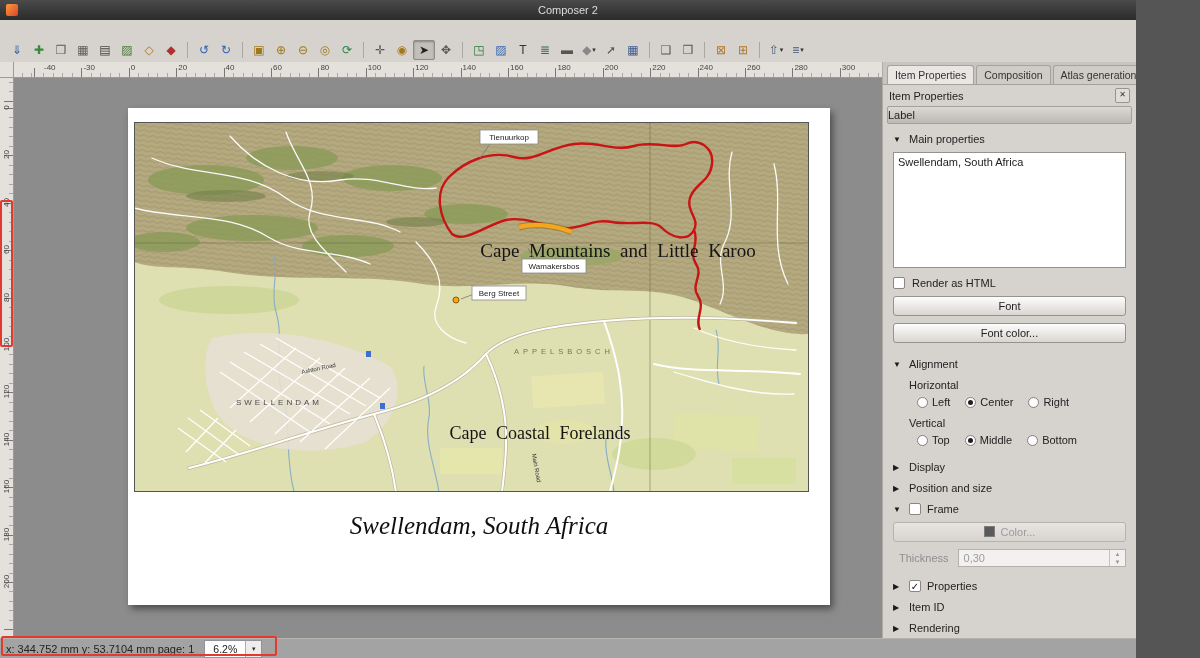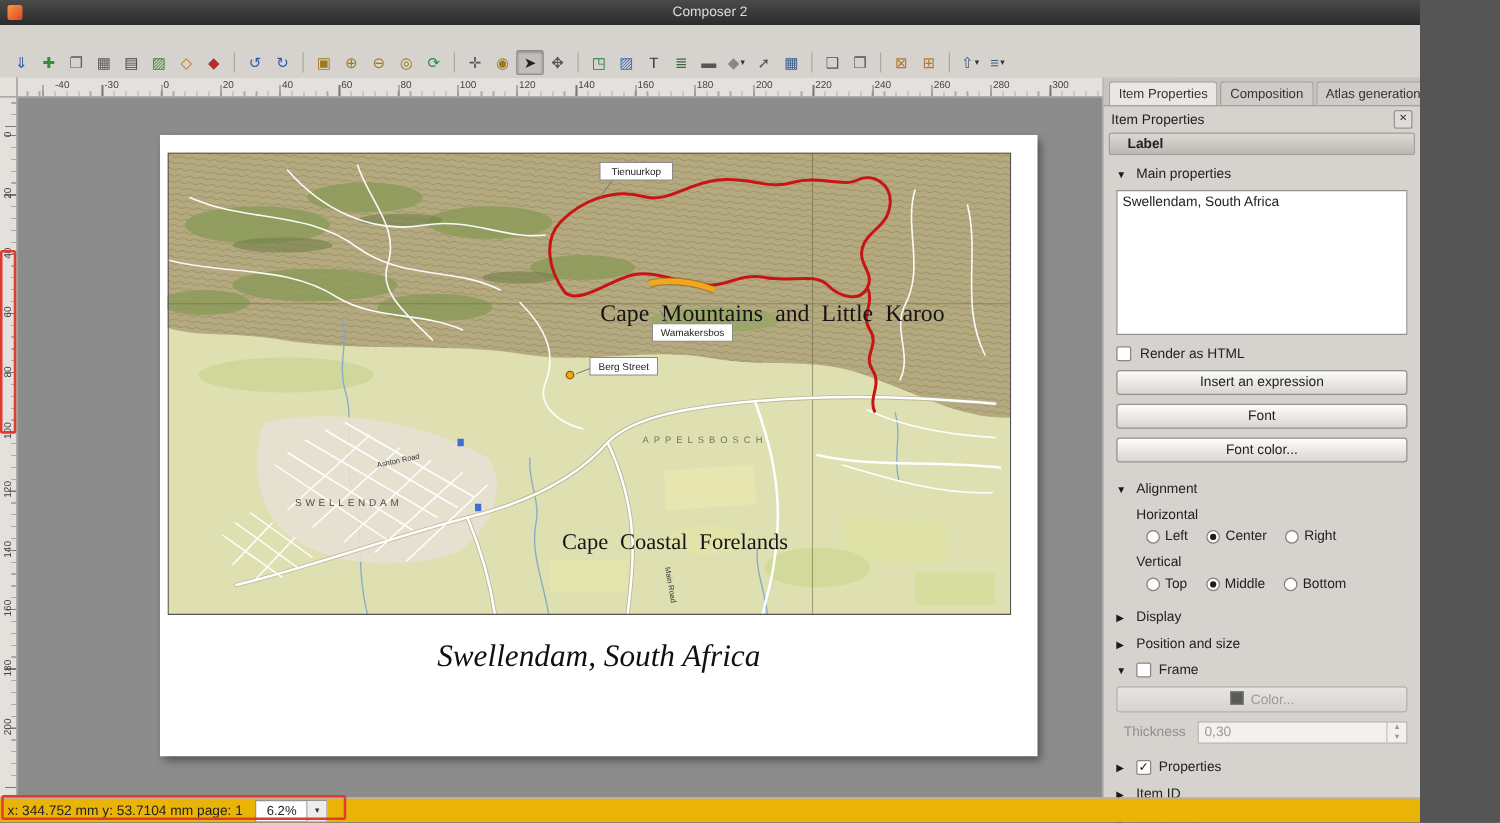--- a/index.html
+++ b/index.html
@@ -40,21 +40,21 @@
   .map-svg{width:675px;height:370px;display:block;font-family:"Liberation Sans","DejaVu Sans",sans-serif;}
   .page-title{position:absolute;left:0;right:0;top:404px;text-align:center;font-family:"Liberation Serif","DejaVu Serif",serif;font-style:italic;font-size:25px;color:#101010;}
 
   
   .panel{position:absolute;top:62px;right:0;width:254px;bottom:20px;background:#d6d2ce;border-left:1px solid #aeaaa6;box-sizing:border-box;}
   .ptabs{height:22px;display:flex;align-items:flex-end;background:#c8c4c0;border-bottom:1px solid #a5a19d;padding:0 0 0 4px;gap:2px;}
   .ptab{padding:3px 7px;font-size:10.5px;background:#cfcbc7;border:1px solid #a5a19d;border-bottom:none;border-radius:3px 3px 0 0;color:#333;white-space:nowrap;cursor:default;}
   .ptab.active{background:#e9e6e3;}
   .phead{display:flex;align-items:center;justify-content:space-between;padding:3px 6px 2px 6px;}
   .pclose{width:13px;height:13px;border:1px solid #979citem;border:1px solid #97938f;background:#e0dcd8;border-radius:2px;font-size:8px;line-height:12px;text-align:center;color:#333;cursor:default;}
-  .pgroup{margin:1px 4px 0 4px;background:linear-gradient(#dcd8d4,#bcb8b4);border:1px solid #a3a09c;border-radius:2px;padding:2px 14px;font-weight:bold;}
+  .pgroup{margin:1px 4px 0 4px;background:linear-gradient(#dcd8d4,#bcb8b4);border:1px solid #a3a09c;border-radius:2px;padding:2px 0;font-weight:normal;}
   .pbody{padding:9px 10px 0 10px;}
   .secrow{display:flex;align-items:center;gap:6px;cursor:default;}
   .tri{font-size:8px;color:#1a1a1a;width:10px;flex:0 0 10px;}
   .mt14{margin-top:15px;} .mt12{margin-top:13px;} .mt8{margin-top:9px;}
   .pta{display:block;width:100%;height:116px;box-sizing:border-box;margin-top:7px;border:1px solid #96928e;background:#fff;font:11px "Liberation Sans","DejaVu Sans",sans-serif;color:#222;padding:3px 4px;resize:none;}
   .cbrow{display:flex;align-items:center;gap:7px;margin-top:9px;}
   .cb{width:12px;height:12px;flex:0 0 12px;border:1px solid #8a8682;background:#fff;border-radius:2px;font-size:10px;line-height:11px;text-align:center;color:#111;font-weight:bold;cursor:default;box-sizing:border-box;}
   .pbtn{display:block;width:100%;margin-top:7px;padding:3px 0;text-align:center;background:linear-gradient(#fdfdfd,#d9d5d1);border:1px solid #96928c;border-radius:3px;font:11px "Liberation Sans","DejaVu Sans",sans-serif;color:#222;box-sizing:border-box;cursor:default;}
   .pbtn.disabled{color:#9b9b9b;background:linear-gradient(#e7e4e1,#d7d4d0);border-color:#b6b2ae;}
   .color-swatch{display:inline-block;width:9px;height:9px;background:#5a5a5a;border:1px solid #7c7c7c;margin-right:6px;vertical-align:-1px;}
@@ -62,21 +62,21 @@
   .radiorow{display:flex;gap:15px;margin:5px 0 0 24px;}
   .radio-wrap{display:flex;align-items:center;gap:4px;cursor:default;}
   .radio{width:11px;height:11px;border:1px solid #84807c;border-radius:50%;background:#fdfdfd;position:relative;box-sizing:border-box;flex:0 0 11px;}
   .radio.sel::after{content:"";position:absolute;left:2px;top:2px;width:5px;height:5px;border-radius:50%;background:#1f1f1f;}
   .thickrow{display:flex;align-items:center;gap:9px;margin:7px 0 0 6px;color:#8f8f8f;}
   .spin{flex:1;display:flex;align-items:center;height:18px;border:1px solid #b4b0ac;background:#f3f1ef;box-sizing:border-box;}
   .spin .val{flex:1;padding-left:5px;color:#9c9c9c;}
   .spin .arrows{width:15px;display:flex;flex-direction:column;align-items:center;border-left:1px solid #c6c2be;font-size:6px;line-height:8px;color:#999;}
 
   
-  .statusbar{position:absolute;left:0;right:0;bottom:0;height:20px;background:#eab308;border-top:1px solid #b6b2ae;display:flex;align-items:center;padding-left:6px;gap:10px;box-sizing:border-box;}
+  .statusbar{position:absolute;left:0;right:0;bottom:0;height:20px;background:#a3a3a3;border-top:1px solid #b6b2ae;display:flex;align-items:center;padding-left:6px;gap:10px;box-sizing:border-box;}
   .zoombox{display:flex;align-items:center;height:16px;border:1px solid #95919c;background:#fff;}
   .zoombox .zval{padding:0 8px;font-size:10.5px;color:#222;}
   .zoombox .zarr{width:15px;text-align:center;border-left:1px solid #b0aca8;font-size:7px;color:#333;align-self:stretch;line-height:15px;background:#efedec;}
 
   .hl{position:absolute;border:2px solid #e23a2e;border-radius:2px;pointer-events:none;box-sizing:border-box;}
 </style>
 </head>
 <body>
 
 <div class="app">
@@ -382,21 +382,20 @@
     <div class="pbody">
       <div class="secrow">
         <span class="tri">▼</span>
         <span>Main properties</span>
       </div>
       <textarea class="pta" style="">Swellendam, South Africa</textarea>
       <div class="cbrow">
         <span class="cb"></span>
         <span>Render as HTML</span>
       </div>
-      <button class="pbtn">Insert an expression</button>
       <button class="pbtn">Font</button>
       <button class="pbtn">Font color...</button>
 
       <div class="secrow mt14">
         <span class="tri">▼</span>
         <span>Alignment</span>
       </div>
       <div class="sublabel">Horizontal</div>
       <div class="radiorow">
           <span class="radio-wrap">

